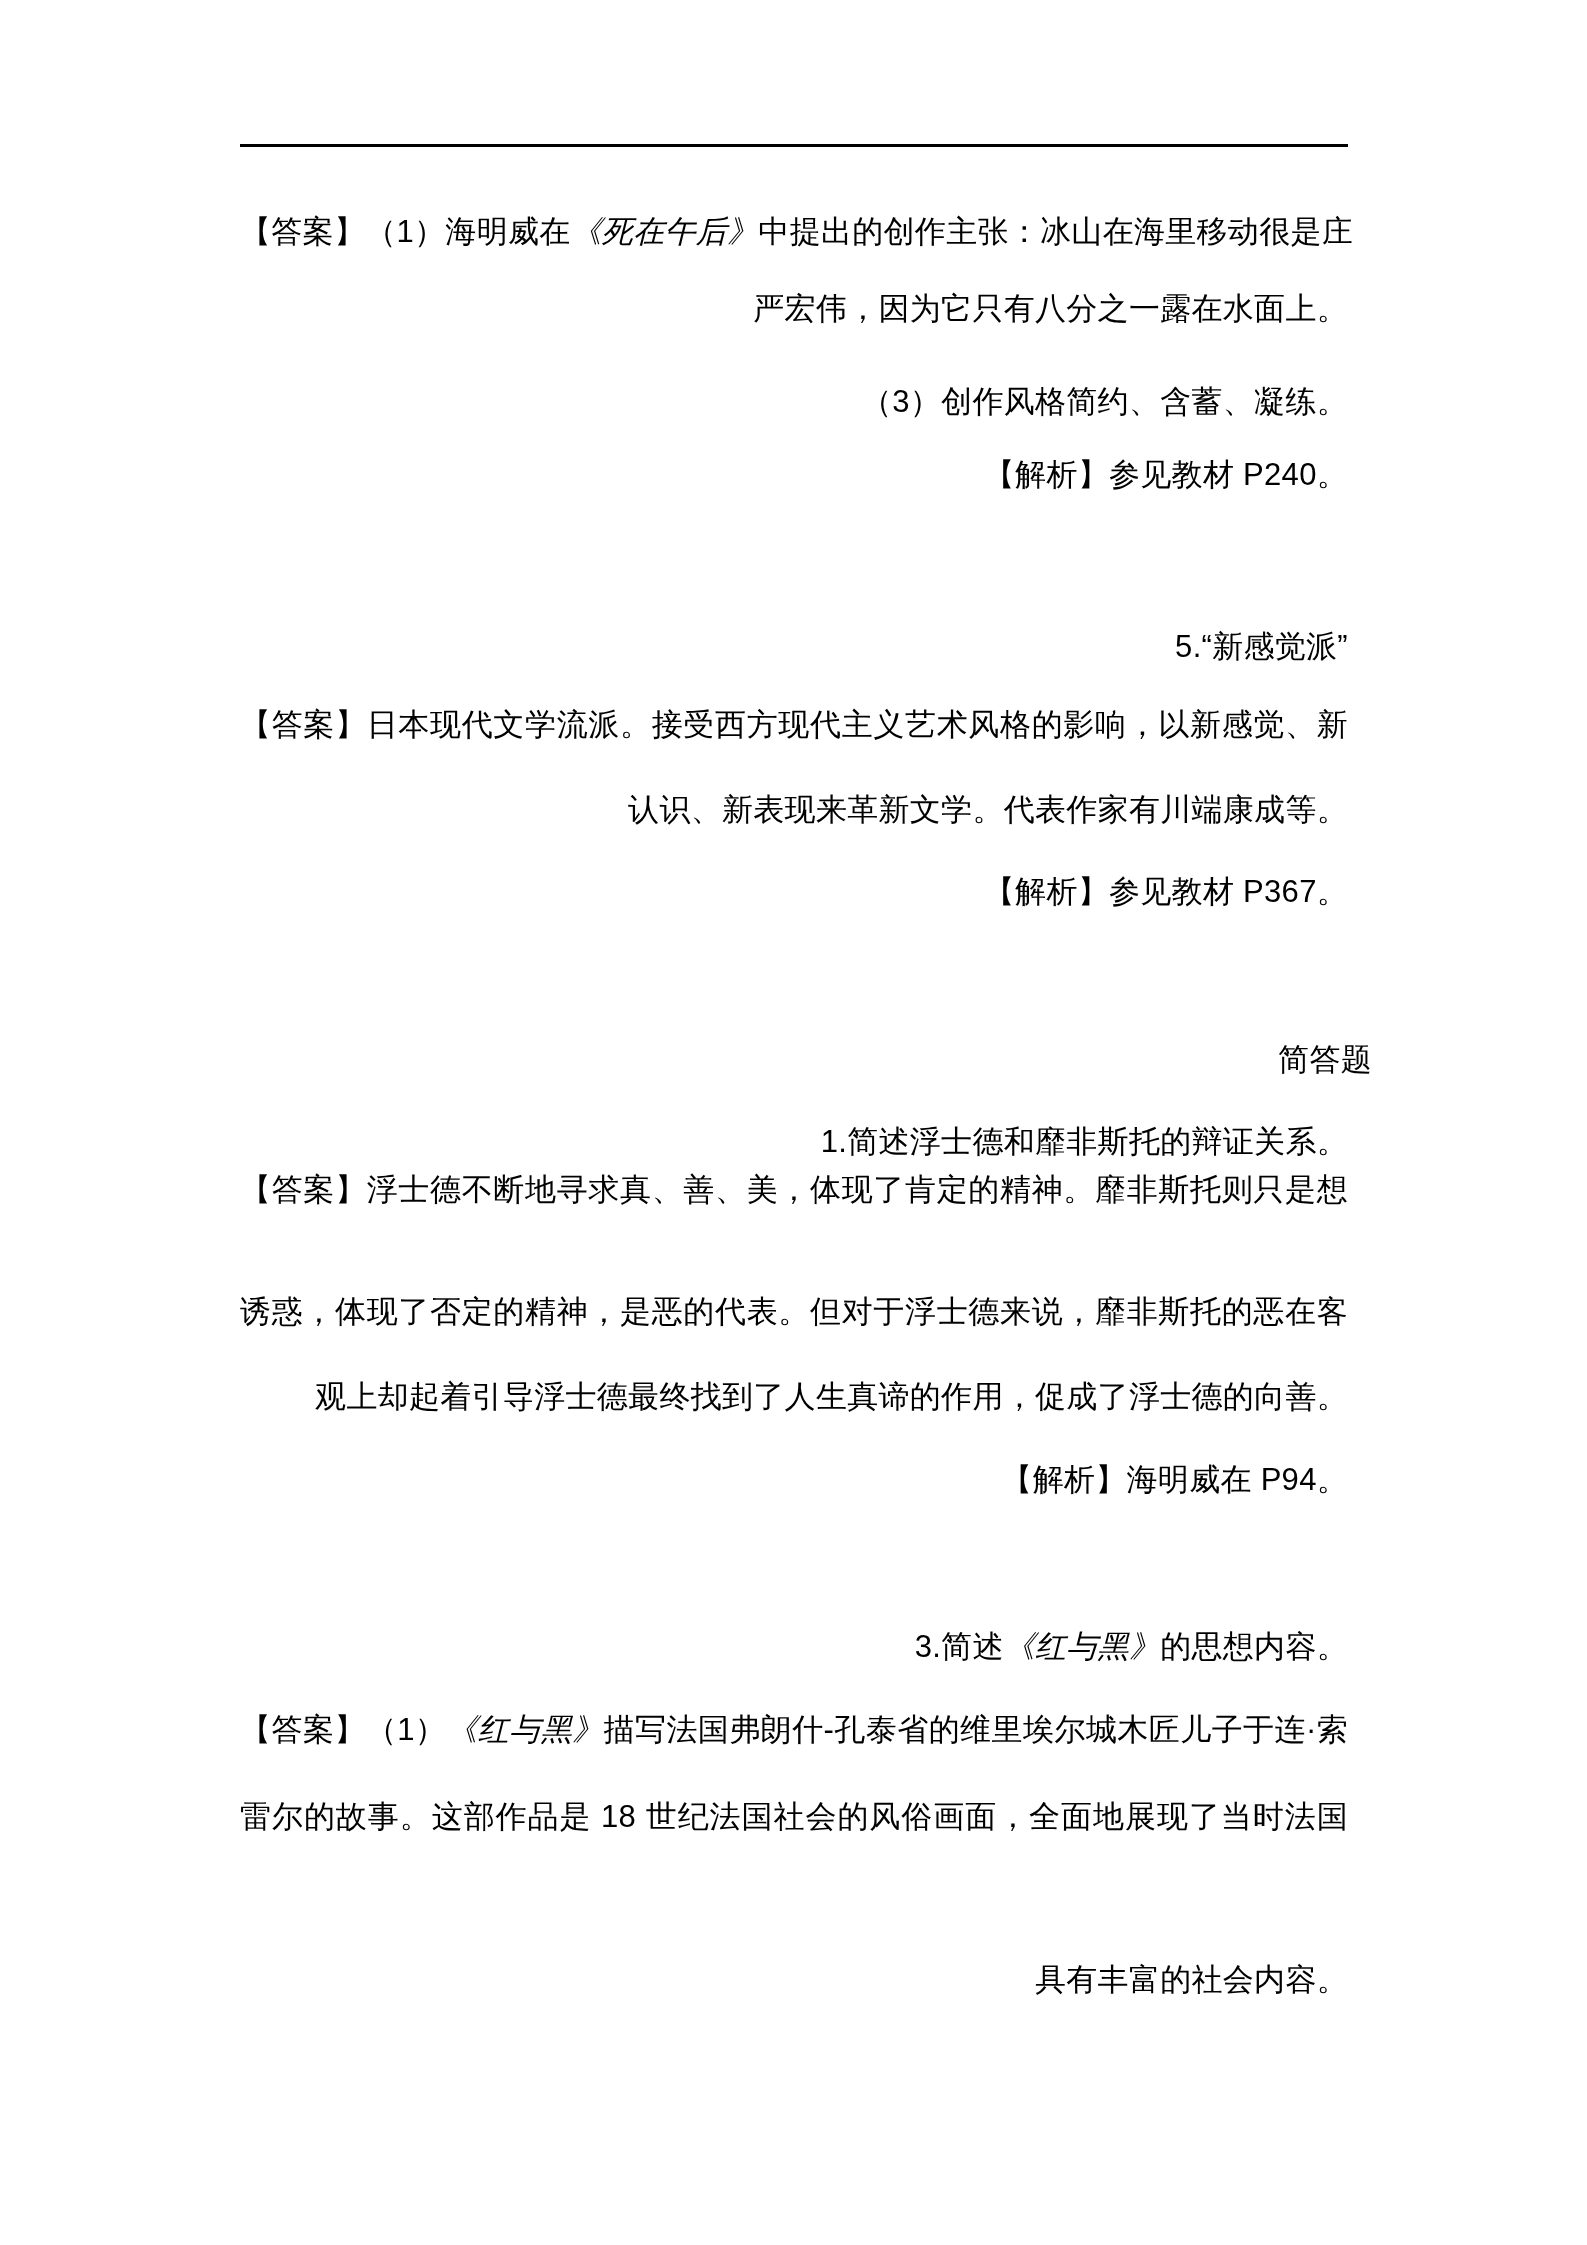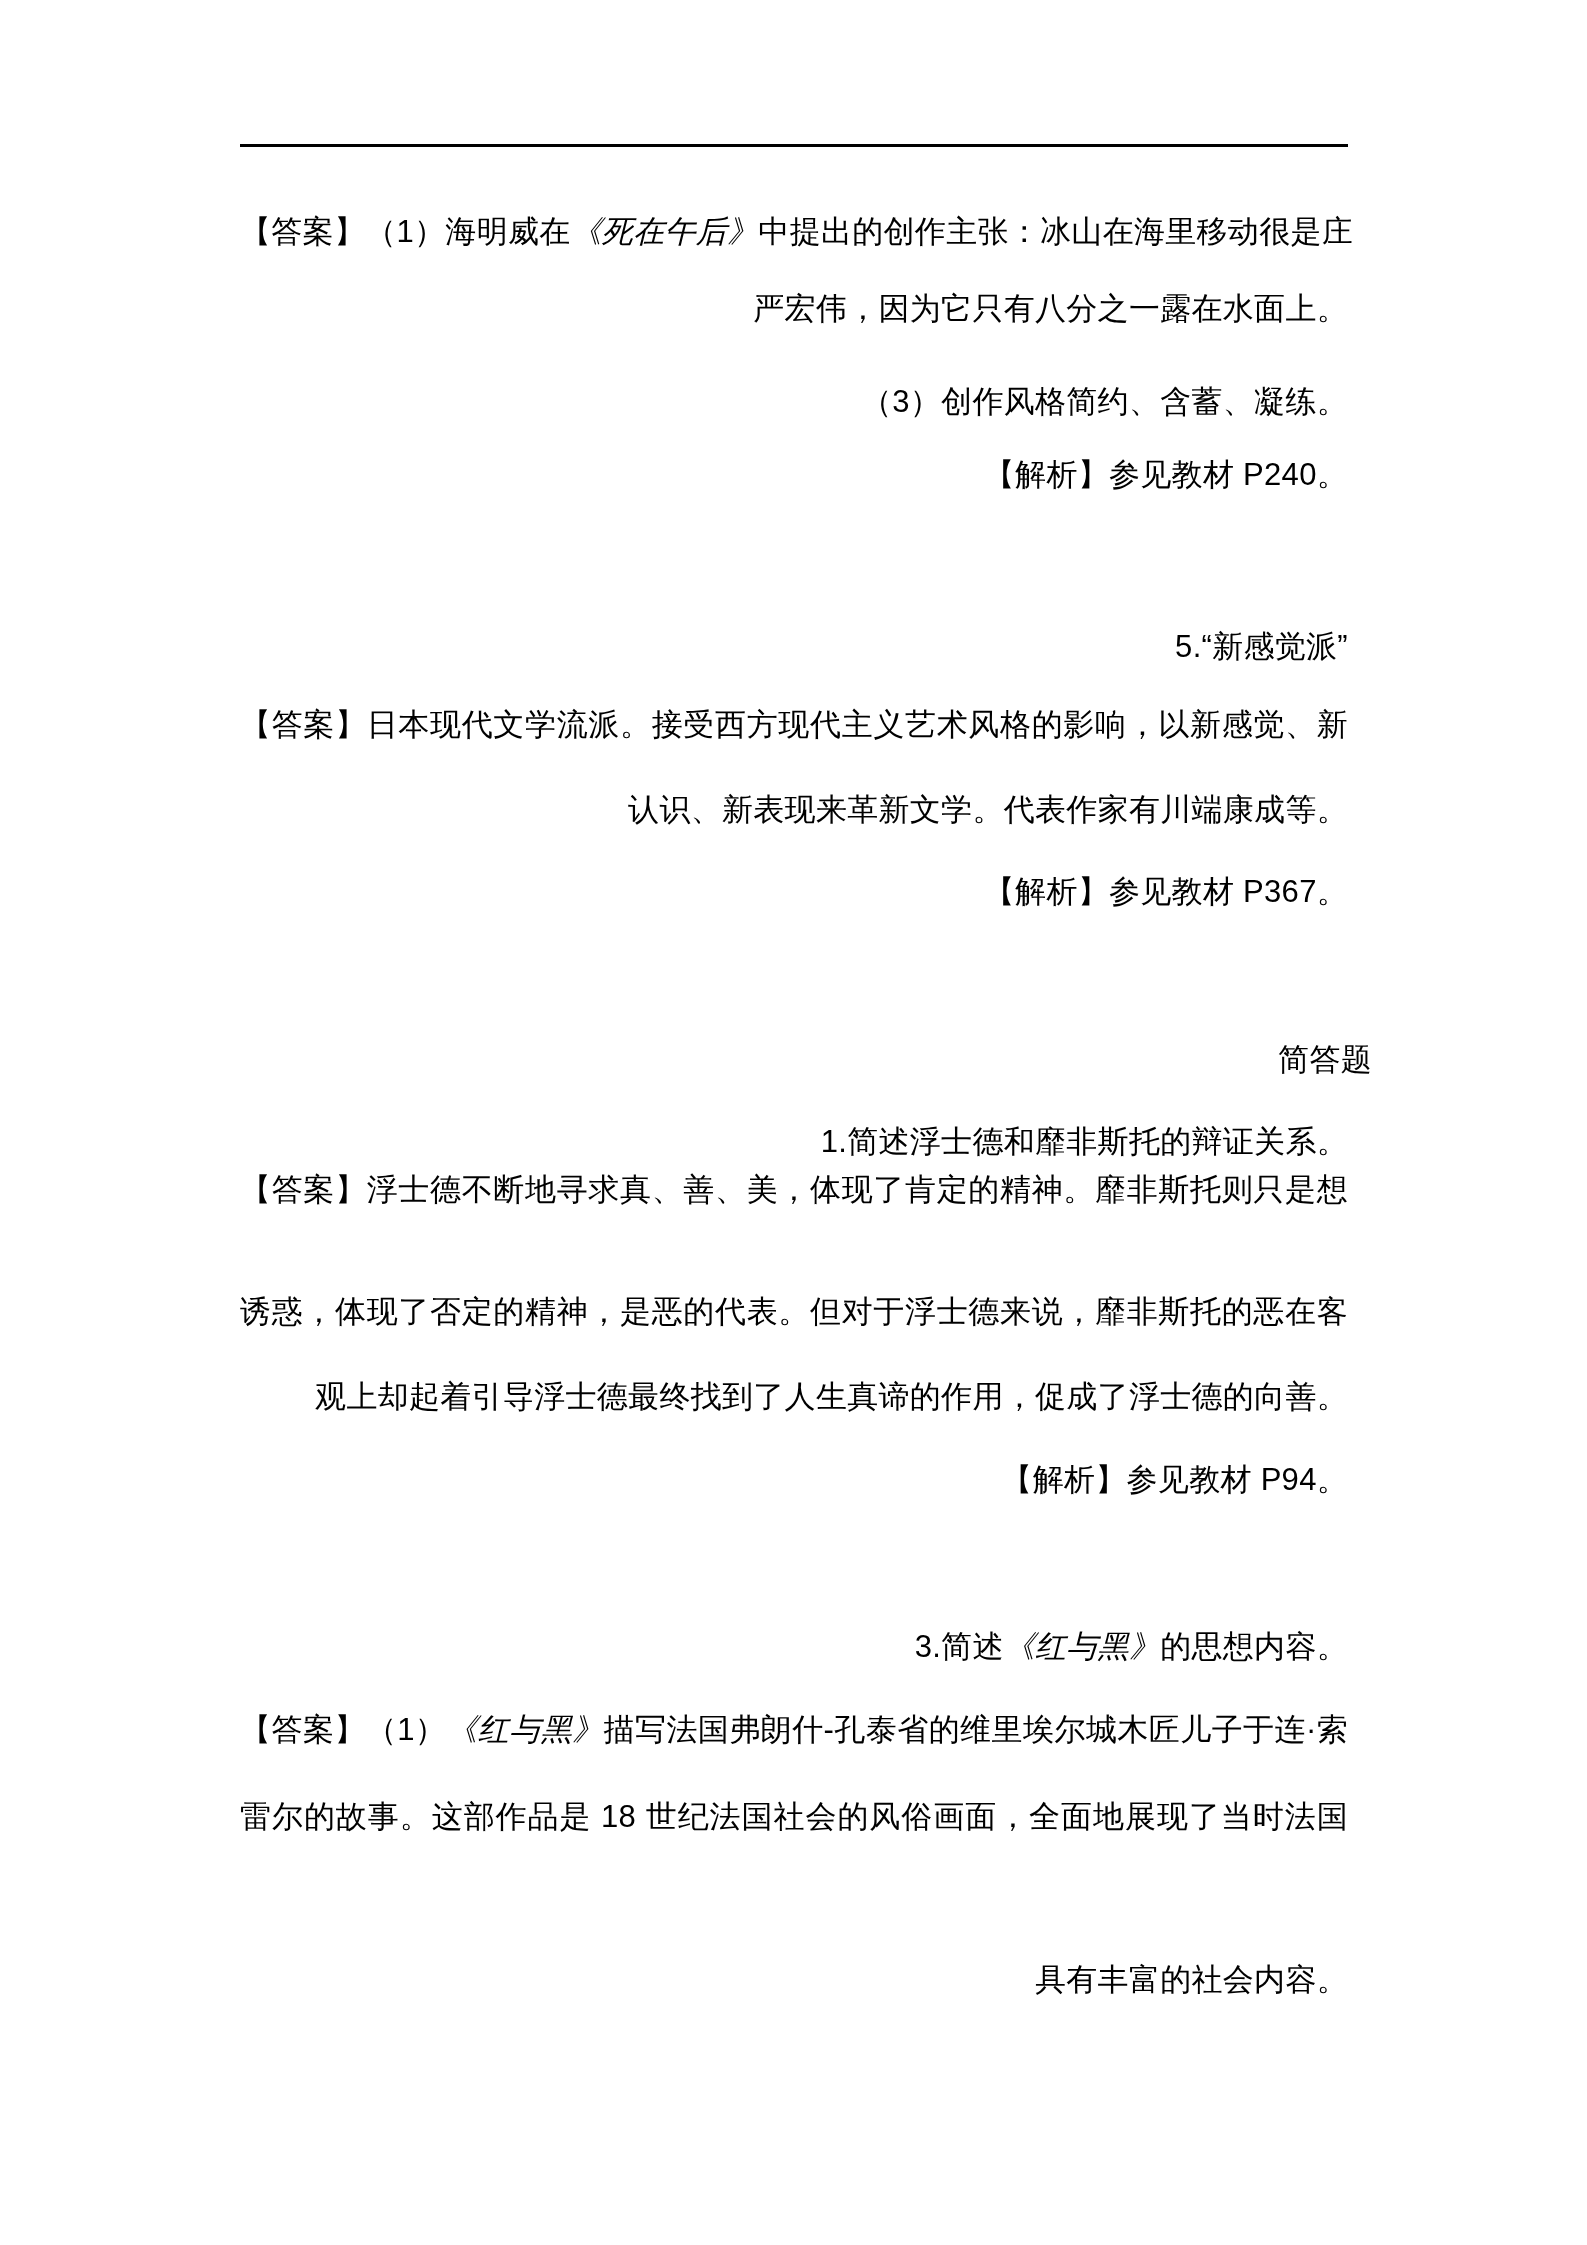--- a/index.html
+++ b/index.html
@@ -80,21 +80,21 @@
   <div class="line l9 bold">简答题</div>
 
   <div class="line l10">1.简述浮士德和靡非斯托的辩证关系。</div>
 
   <div class="line l11 just">【答案】浮士德不断地寻求真、善、美，体现了肯定的精神。靡非斯托则只是想</div>
 
   <div class="line l12 just">诱惑，体现了否定的精神，是恶的代表。但对于浮士德来说，靡非斯托的恶在客</div>
 
   <div class="line l13">观上却起着引导浮士德最终找到了人生真谛的作用，促成了浮士德的向善。</div>
 
-  <div class="line l14">【解析】参见教材 P94。</div>
+  <div class="line l14">【解析】海明威在 P94。</div>
 
   <div class="line l15"><span>3.简述</span><span class="it">《红与黑》</span><span>的思想内容。</span></div>
 
   <div class="line l16 just"><span>【答案】（1）</span><span class="it">《红与黑》</span><span>描写法国弗朗什-孔泰省的维里埃尔城木匠儿子于连·索</span></div>
 
   <div class="line l17 just">雷尔的故事。这部作品是 18 世纪法国社会的风俗画面，全面地展现了当时法国</div>
 
 
   <div class="line l19">具有丰富的社会内容。</div>
 

